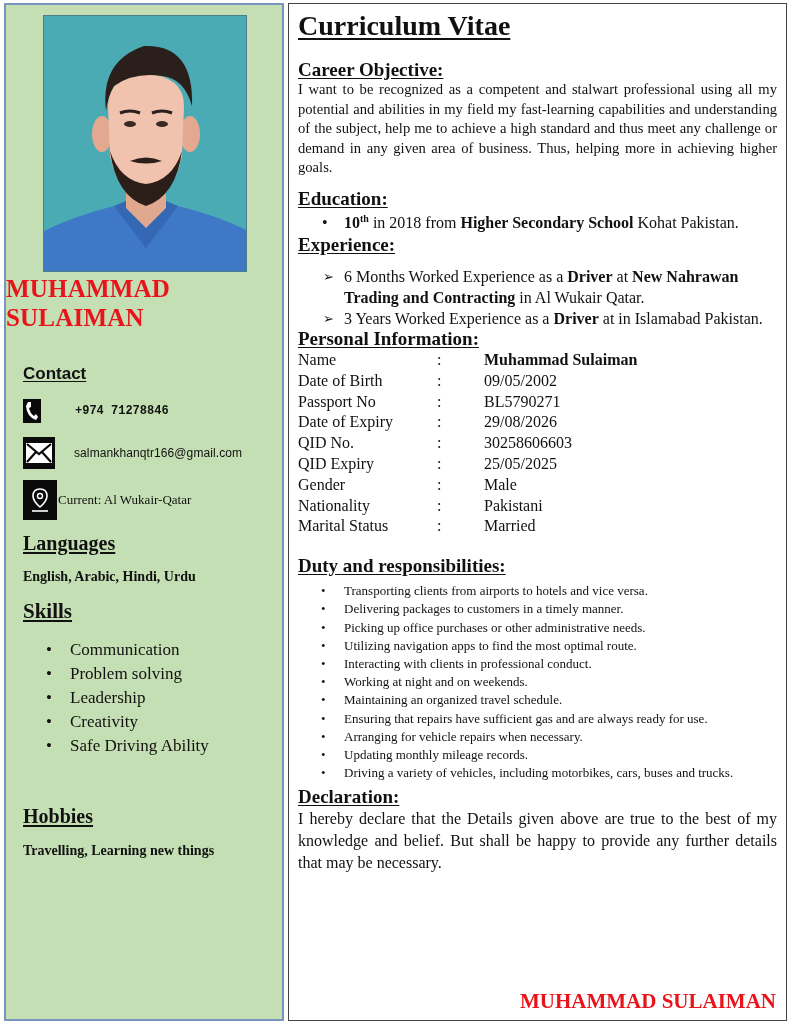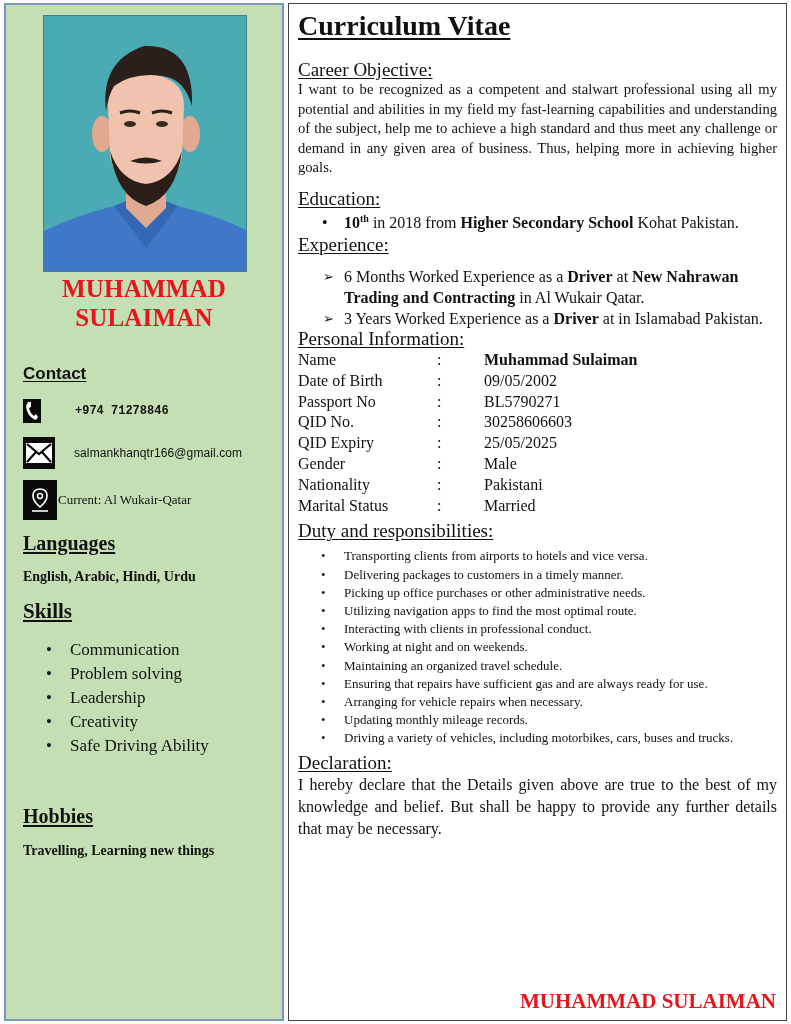--- a/index.html
+++ b/index.html
@@ -11,21 +11,21 @@
     position: absolute; left: 4px; top: 3px; width: 280px; height: 1018px;
     background: #c5dfb4; border: 2px solid #7a95bd;
   }
   .photo {
     position: absolute; left: 37px; top: 10px; width: 204px; height: 257px;
     border: 1px solid #4a7f8a; overflow: hidden;
     background: linear-gradient(180deg, #4fb0b7 0%, #48a9b3 60%, #4aa3b1 100%);
   }
   .photo svg { display: block; }
   .side-name {
-    position: absolute; left: 0; width: 100%; top: 269px; text-align: center;
+    position: absolute; left: 0; width: 100%; top: 269px; 
     color: #e8141b; font-weight: bold; font-size: 25px; line-height: 29px;
     font-family: "Liberation Serif", serif; letter-spacing: 0.2px;
   }
   .side-heading {
     position: absolute; left: 17px; font-weight: bold; text-decoration: underline;
     text-underline-offset: 2px;
   }
   .h-contact { top: 359px; font-family: "Liberation Sans", sans-serif; font-size: 17px; }
   .h-lang { top: 527px; font-family: "Liberation Serif", serif; font-size: 20px; }
   .h-skills { top: 594px; font-family: "Liberation Serif", serif; font-size: 21px; }
@@ -51,40 +51,40 @@
 
   
   .main {
     position: absolute; left: 288px; top: 3px; width: 499px; height: 1018px;
     border: 1.5px solid #444; background: #fff; padding: 0 9px;
   }
   .cv-title {
     font-weight: bold; font-size: 28px; line-height: 34px;
     margin-top: 5px; text-decoration: underline; text-underline-offset: 3px;
   }
-  .sec-h { font-weight: normal; font-size: 19px; text-decoration: underline; text-underline-offset: 2px; line-height: 20px; }
+  .sec-h { font-weight: bold; font-size: 19px; text-decoration: underline; text-underline-offset: 2px; line-height: 20px; }
   .para { font-size: 14.6px; line-height: 19.6px; text-align: justify; }
   .career-h { margin-top: 17px; }
   .edu-h { margin-top: 11px; }
   .edu-list, .exp-list { list-style: none; }
   .edu-list li { position: relative; padding-left: 46px; font-size: 16px; line-height: 21px; margin-top: 3px; }
   .edu-list li::before { content: "\2022"; position: absolute; left: 24px; top: 0; }
   sup { font-size: 10px; line-height: 0; }
   .exp-h { margin-top: 2px; }
   .exp-list { margin-top: 11px; }
   .exp-list li { position: relative; padding-left: 46px; font-size: 16px; line-height: 21px; }
   .exp-list li::before { content: "\27A2"; position: absolute; left: 25px; top: 0; font-size: 13px; font-family: "DejaVu Sans", sans-serif; }
   .personal-h { margin-top: 0px; }
   .info-table { border-collapse: collapse; margin-top: 1px; }
   .info-table td { font-size: 16px; line-height: 20.8px; padding: 0; vertical-align: top; }
   .info-table td.k { width: 139px; }
   .info-table td.c { width: 47px; }
   .info-table td.v { padding-left: 0; }
   .info-table tr:first-child td.v { font-weight: bold; }
-  .duty-h { margin-top: 5px; }
+  .duty-h { margin-top: 19px; }
   .duty-list { list-style: none; margin-top: 6px; }
   .duty-list li { position: relative; padding-left: 46px; font-size: 13px; line-height: 18.2px; padding-right: 10px; }
   .duty-list li::before { content: "\2022"; position: absolute; left: 23px; top: 0; }
   .decl-h { margin-top: 5px; }
   .decl-text { font-size: 16px; line-height: 22px; text-align: justify; margin-top: 1px; }
   .sign {
     position: absolute; right: 10px; bottom: 6px; color: #e8141b; font-weight: bold; font-size: 21px;
   }
   b { font-weight: bold; }
 </style>
@@ -197,20 +197,25 @@
         </tr>
     <tr>
           <td class="k">Date of Birth</td>
           <td class="c">:</td>
           <td class="v">09/05/2002</td>
         </tr>
     <tr>
           <td class="k">Passport No</td>
           <td class="c">:</td>
           <td class="v">BL5790271</td>
+        </tr>
+    <tr>
+          <td class="k">Date of Expiry</td>
+          <td class="c">:</td>
+          <td class="v">29/08/2026</td>
         </tr>
     <tr>
           <td class="k">QID No.</td>
           <td class="c">:</td>
           <td class="v">30258606603</td>
         </tr>
     <tr>
           <td class="k">QID Expiry</td>
           <td class="c">:</td>
           <td class="v">25/05/2025</td>

